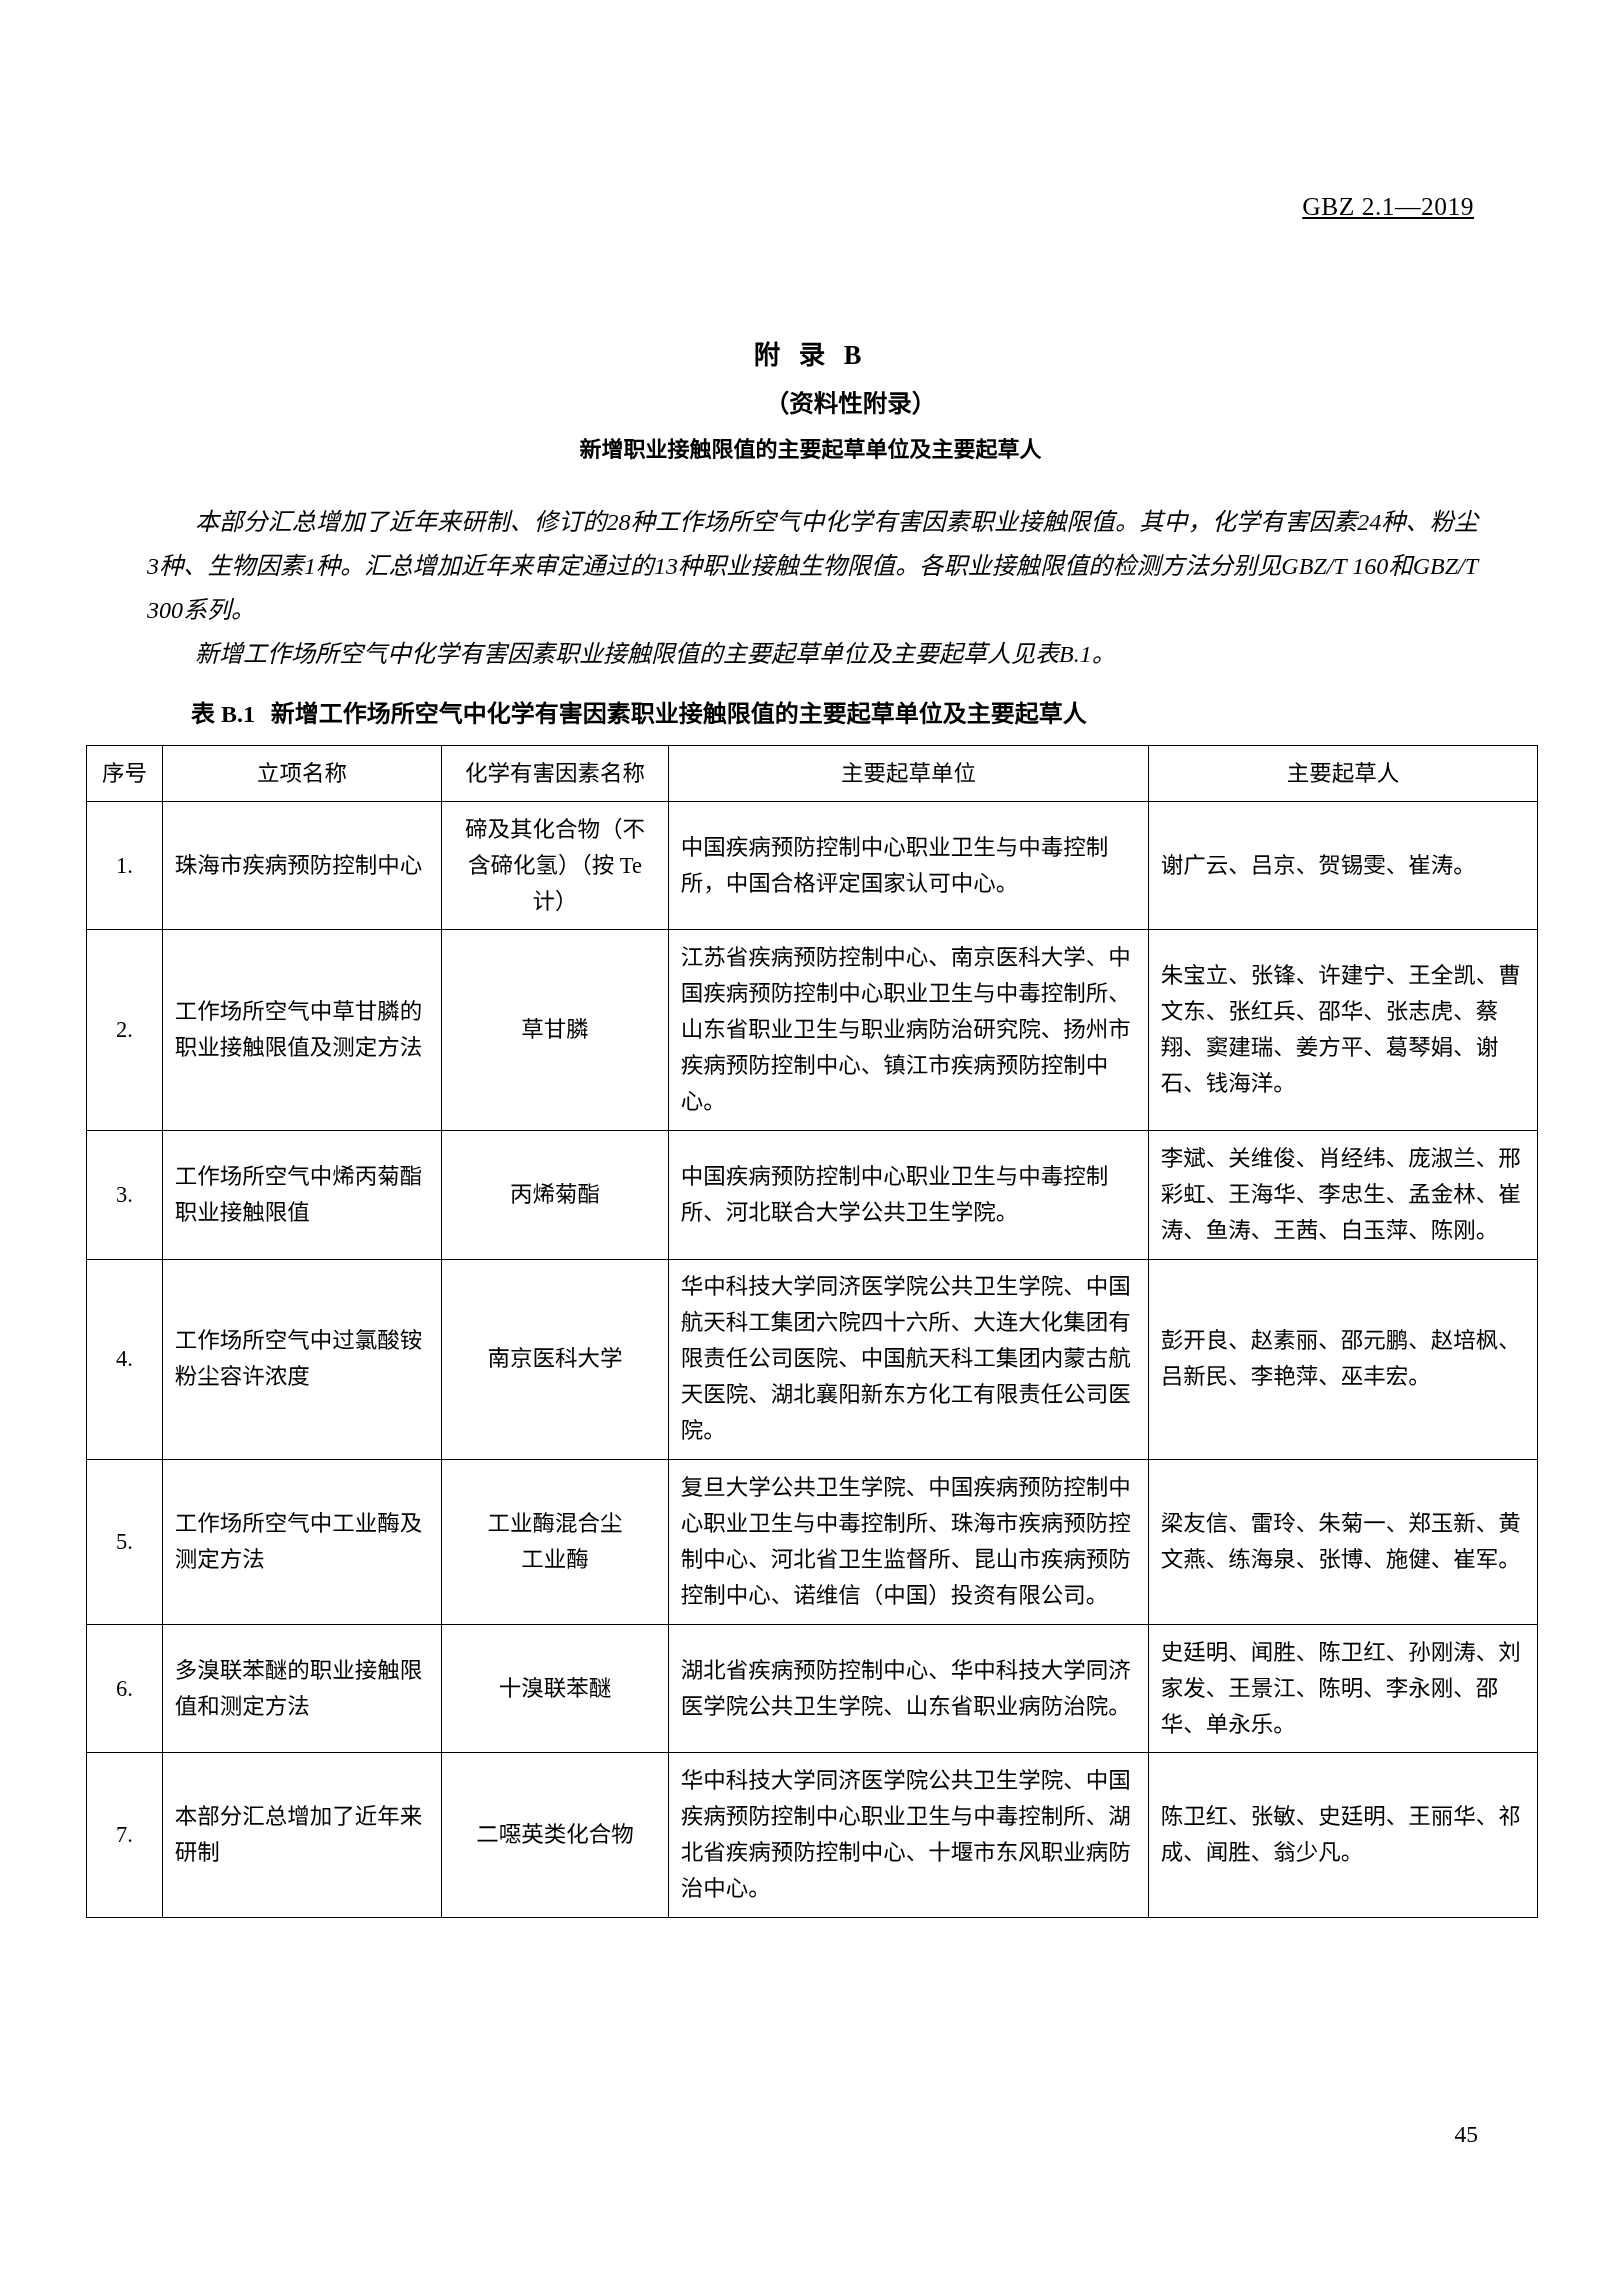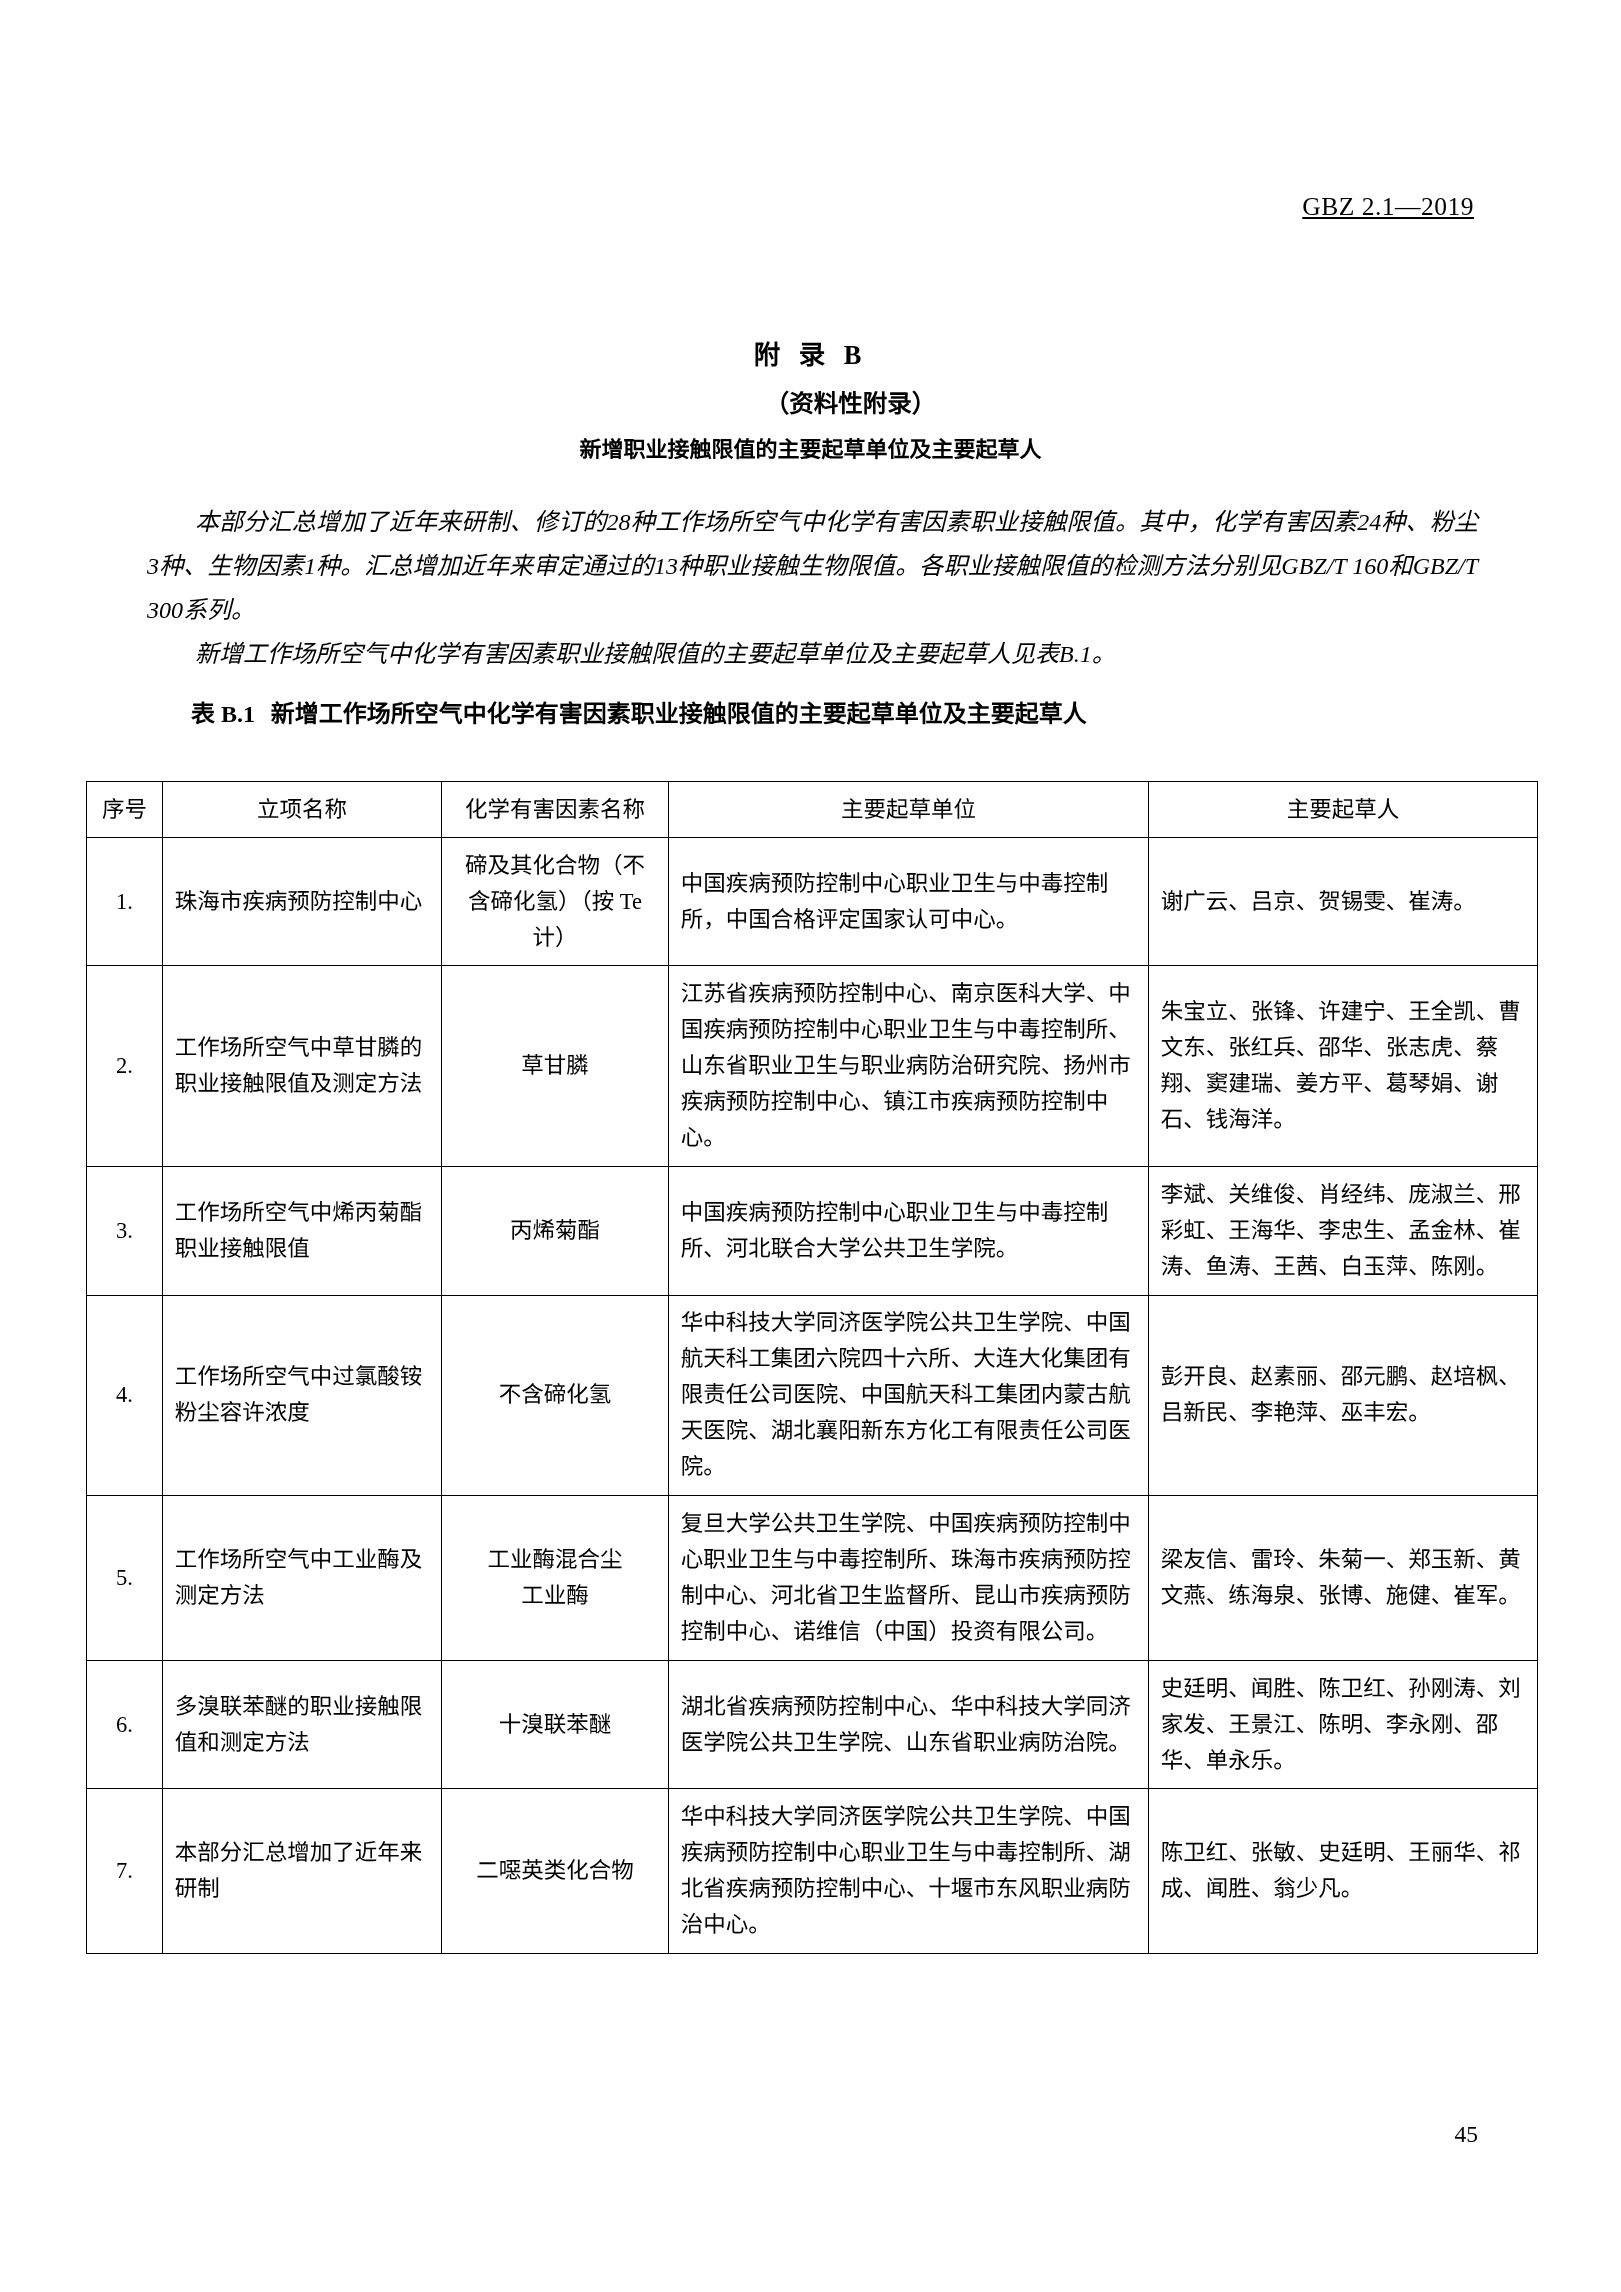--- a/index.html
+++ b/index.html
@@ -84,21 +84,20 @@
     margin-right: 15.7px;
   }
   table.main {
     position: absolute;
     top: 745px;
     left: 86px;
     width: 1310px;
     border-collapse: collapse;
     table-layout: fixed;
     font-size: 22.5px;
-    margin-top: 36px;
   }
   table.main th, table.main td {
     border: 1.4px solid #000000;
     padding: 9.8px 11.8px;
     vertical-align: middle;
     line-height: 36px;
     font-weight: normal;
   }
   table.main thead th {
     text-align: center;
@@ -200,21 +199,21 @@
       <tr>
         <td class="num">3.</td>
         <td class="proj">工作场所空气中烯丙菊酯职业接触限值</td>
         <td class="factor">丙烯菊酯</td>
         <td class="units">中国疾病预防控制中心职业卫生与中毒控制所、河北联合大学公共卫生学院。</td>
         <td class="drafters">李斌、关维俊、肖经纬、庞淑兰、邢彩虹、王海华、李忠生、孟金林、崔涛、鱼涛、王茜、白玉萍、陈刚。</td>
       </tr>
       <tr>
         <td class="num">4.</td>
         <td class="proj">工作场所空气中过氯酸铵粉尘容许浓度</td>
-        <td class="factor">不含碲化氢</td>
+        <td class="factor">南京医科大学</td>
         <td class="units">华中科技大学同济医学院公共卫生学院、中国航天科工集团六院四十六所、大连大化集团有限责任公司医院、中国航天科工集团内蒙古航天医院、湖北襄阳新东方化工有限责任公司医院。</td>
         <td class="drafters">彭开良、赵素丽、邵元鹏、赵培枫、吕新民、李艳萍、巫丰宏。</td>
       </tr>
       <tr>
         <td class="num">5.</td>
         <td class="proj">工作场所空气中工业酶及测定方法</td>
         <td class="factor nowrap-cell">工业酶混合尘
 工业酶</td>
         <td class="units">复旦大学公共卫生学院、中国疾病预防控制中心职业卫生与中毒控制所、珠海市疾病预防控制中心、河北省卫生监督所、昆山市疾病预防控制中心、诺维信（中国）投资有限公司。</td>
         <td class="drafters">梁友信、雷玲、朱菊一、郑玉新、黄文燕、练海泉、张博、施健、崔军。</td>

